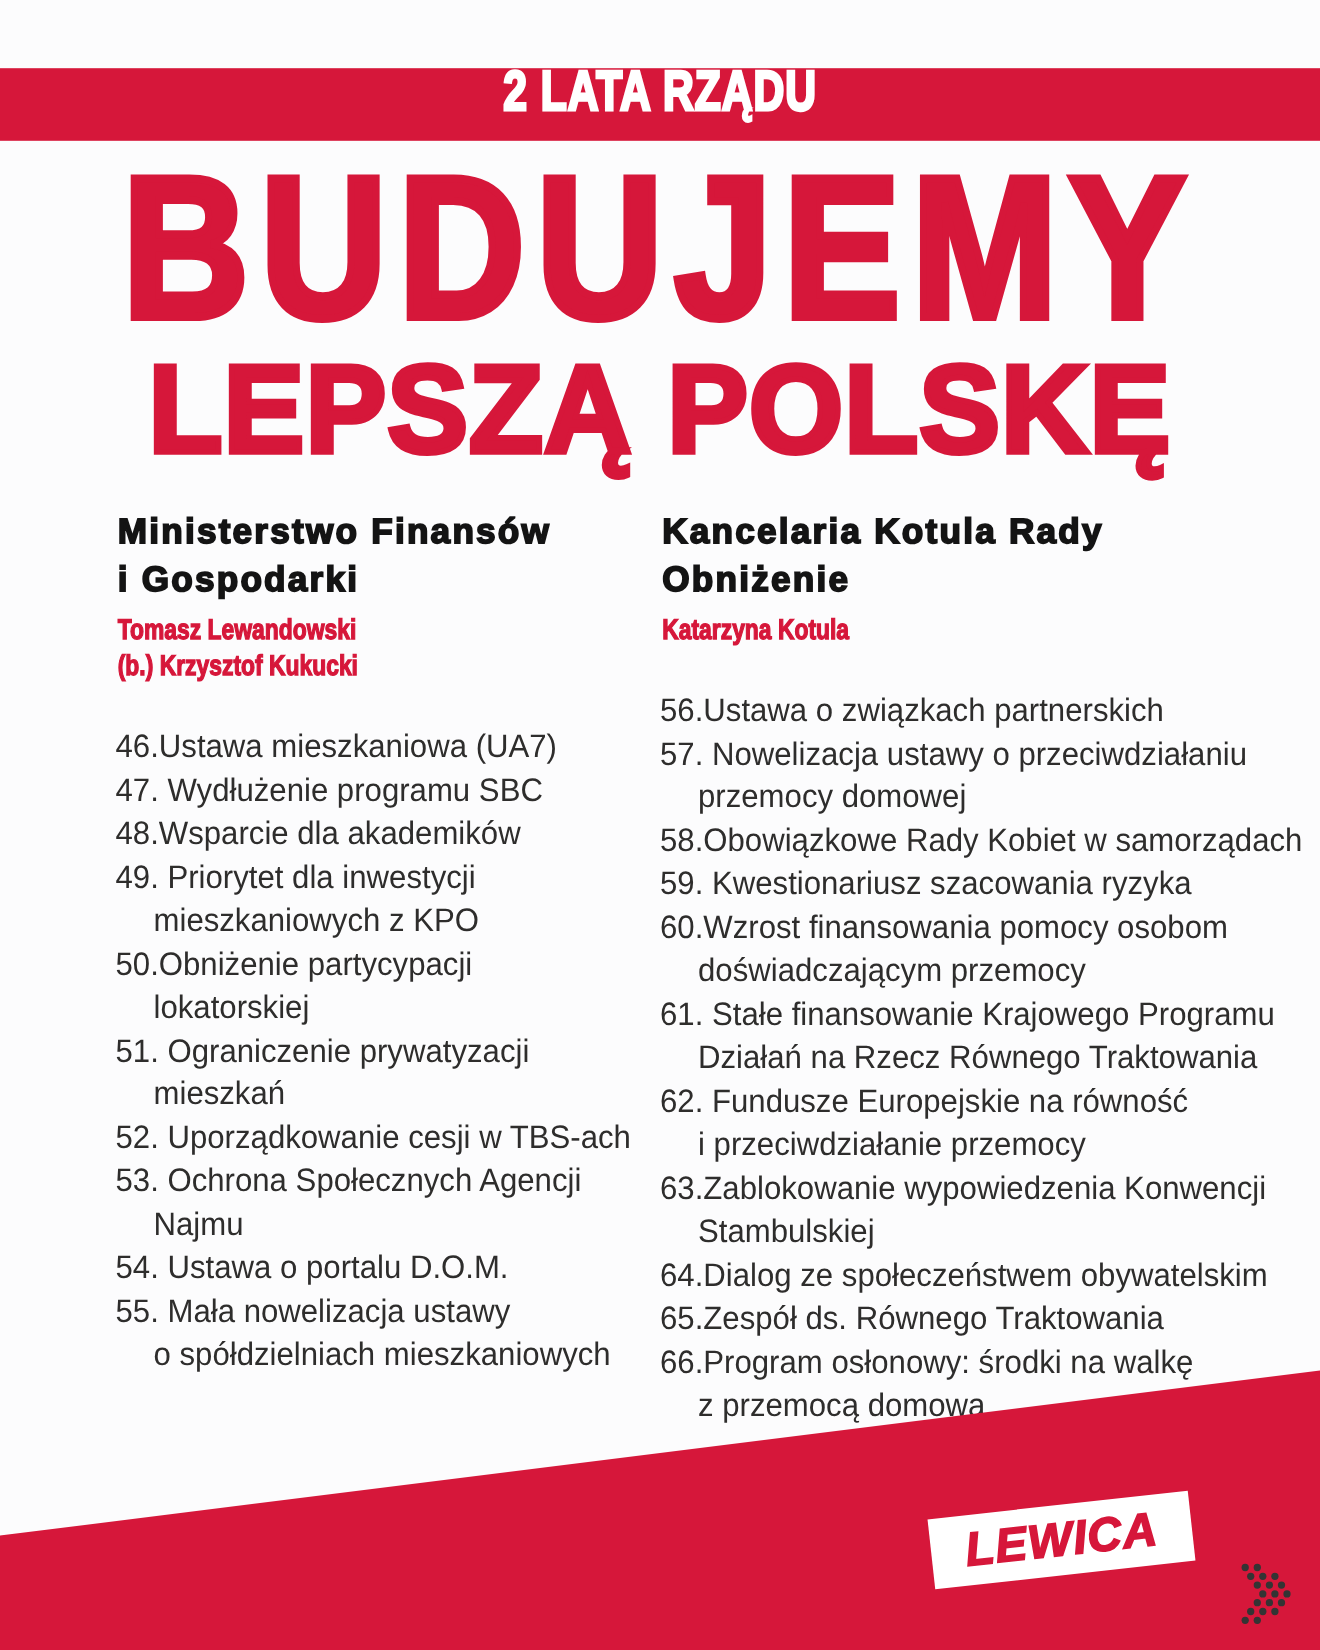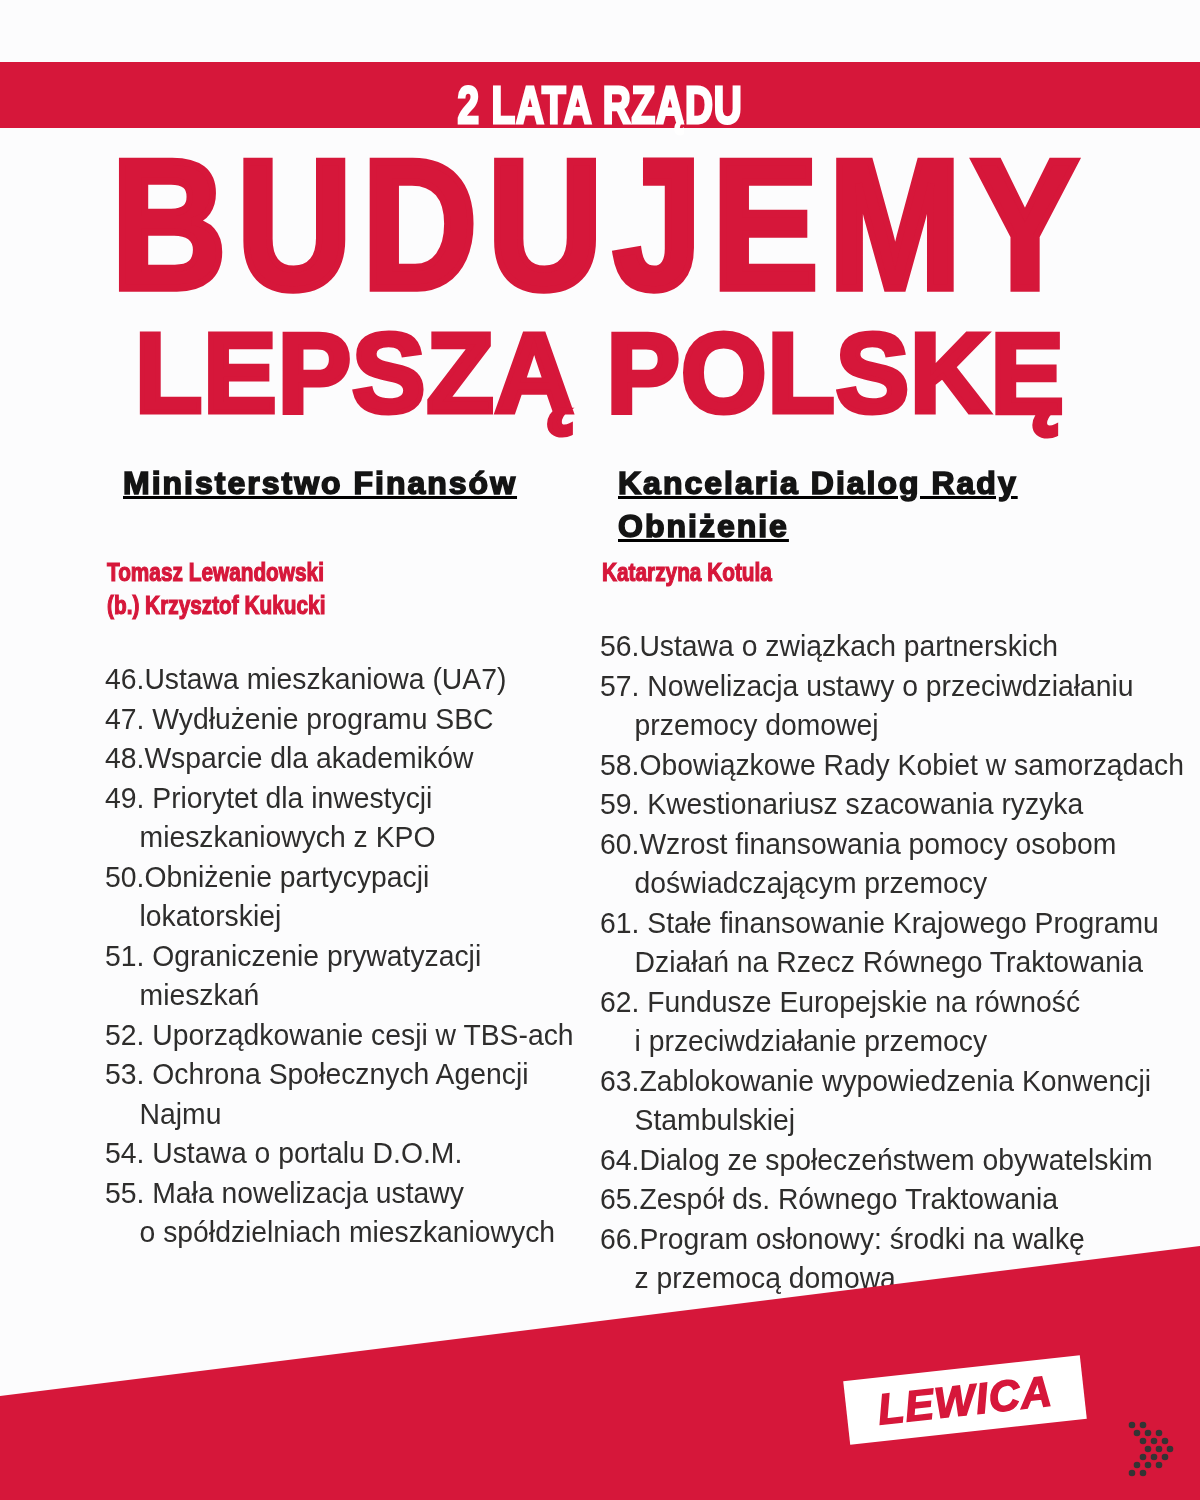--- a/index.html
+++ b/index.html
@@ -7,21 +7,21 @@
     width:1200px;height:1500px;position:relative;overflow:hidden;
     background:var(--bg,#FCFCFD);
     font-family:"Liberation Sans",sans-serif;
   }
   .poster{position:absolute;inset:0;}
 
   
   .banner{
     position:absolute;left:0;top:62px;width:1200px;height:66px;
     background:var(--red,#D6173A);
-    display:flex;align-items:flex-end;justify-content:center;
+    display:flex;align-items:flex-start;justify-content:center;
   }
   .banner-text{
     color:var(--banner-text,#fff);
     font-weight:bold;font-size:44px;line-height:1;letter-spacing:1px;
     -webkit-text-stroke:2.5px var(--banner-text,#fff);
     transform:scale(0.88,1.16);white-space:pre;
   }
 
   
   .title1,.title2{
@@ -36,21 +36,21 @@
   .title2{
     top:316px;font-size:110px;letter-spacing:1px;
     -webkit-text-stroke:5px var(--red,#D6173A);
     transform:scaleY(1.03);transform-origin:50% 0;
   }
 
   
   .col{position:absolute;top:462px;width:600px;}
   .col-left{left:107px;}
   .col-right{left:602px;}
-  .heading{position:absolute;left:16px;top:0;text-decoration:underline;}
+  .heading{position:absolute;left:0;top:0;}
   .heading-line{
     font-weight:bold;font-size:32px;line-height:43px;letter-spacing:2px;
     color:var(--heading,#141414);
     -webkit-text-stroke:1.6px var(--heading,#141414);
     white-space:pre;
   }
   .names{position:absolute;left:0;top:94px;transform:scaleX(0.8);transform-origin:0 0;}
   .name-line{
     font-weight:bold;font-size:26px;line-height:33px;
     color:var(--red,#D6173A);
@@ -95,20 +95,21 @@
   <div class="banner">
     <span class="banner-text">2 LATA RZĄDU</span>
   </div>
 
   <h1 class="title1">BUDUJEMY</h1>
   <h1 class="title2">LEPSZĄ POLSKĘ</h1>
 
   <section class="col col-left">
     <div class="heading">
         <div class="heading-line">Ministerstwo Finansów</div>
+        <div class="heading-line">i Gospodarki</div>
       </div>
     <div class="names">
         <div class="name-line">Tomasz Lewandowski</div>
         <div class="name-line">(b.) Krzysztof Kukucki</div>
       </div>
     <div class="list">
         <div class="list-item">
           <div class="item-line"><span class="num">46.</span><span class="txt">Ustawa mieszkaniowa (UA7)</span></div>
         </div>
         <div class="list-item">
@@ -141,21 +142,21 @@
         </div>
         <div class="list-item">
           <div class="item-line"><span class="num">55.</span><span class="txt"> Mała nowelizacja ustawy</span></div>
           <div class="item-line cont"><span class="txt">o spółdzielniach mieszkaniowych</span></div>
         </div>
       </div>
   </section>
 
   <section class="col col-right">
     <div class="heading">
-        <div class="heading-line">Kancelaria Dialog Rady</div>
+        <div class="heading-line">Kancelaria Kotula Rady</div>
         <div class="heading-line">Obniżenie</div>
       </div>
     <div class="names">
         <div class="name-line">Katarzyna Kotula</div>
       </div>
     <div class="list">
         <div class="list-item">
           <div class="item-line"><span class="num">56.</span><span class="txt">Ustawa o związkach partnerskich</span></div>
         </div>
         <div class="list-item">

